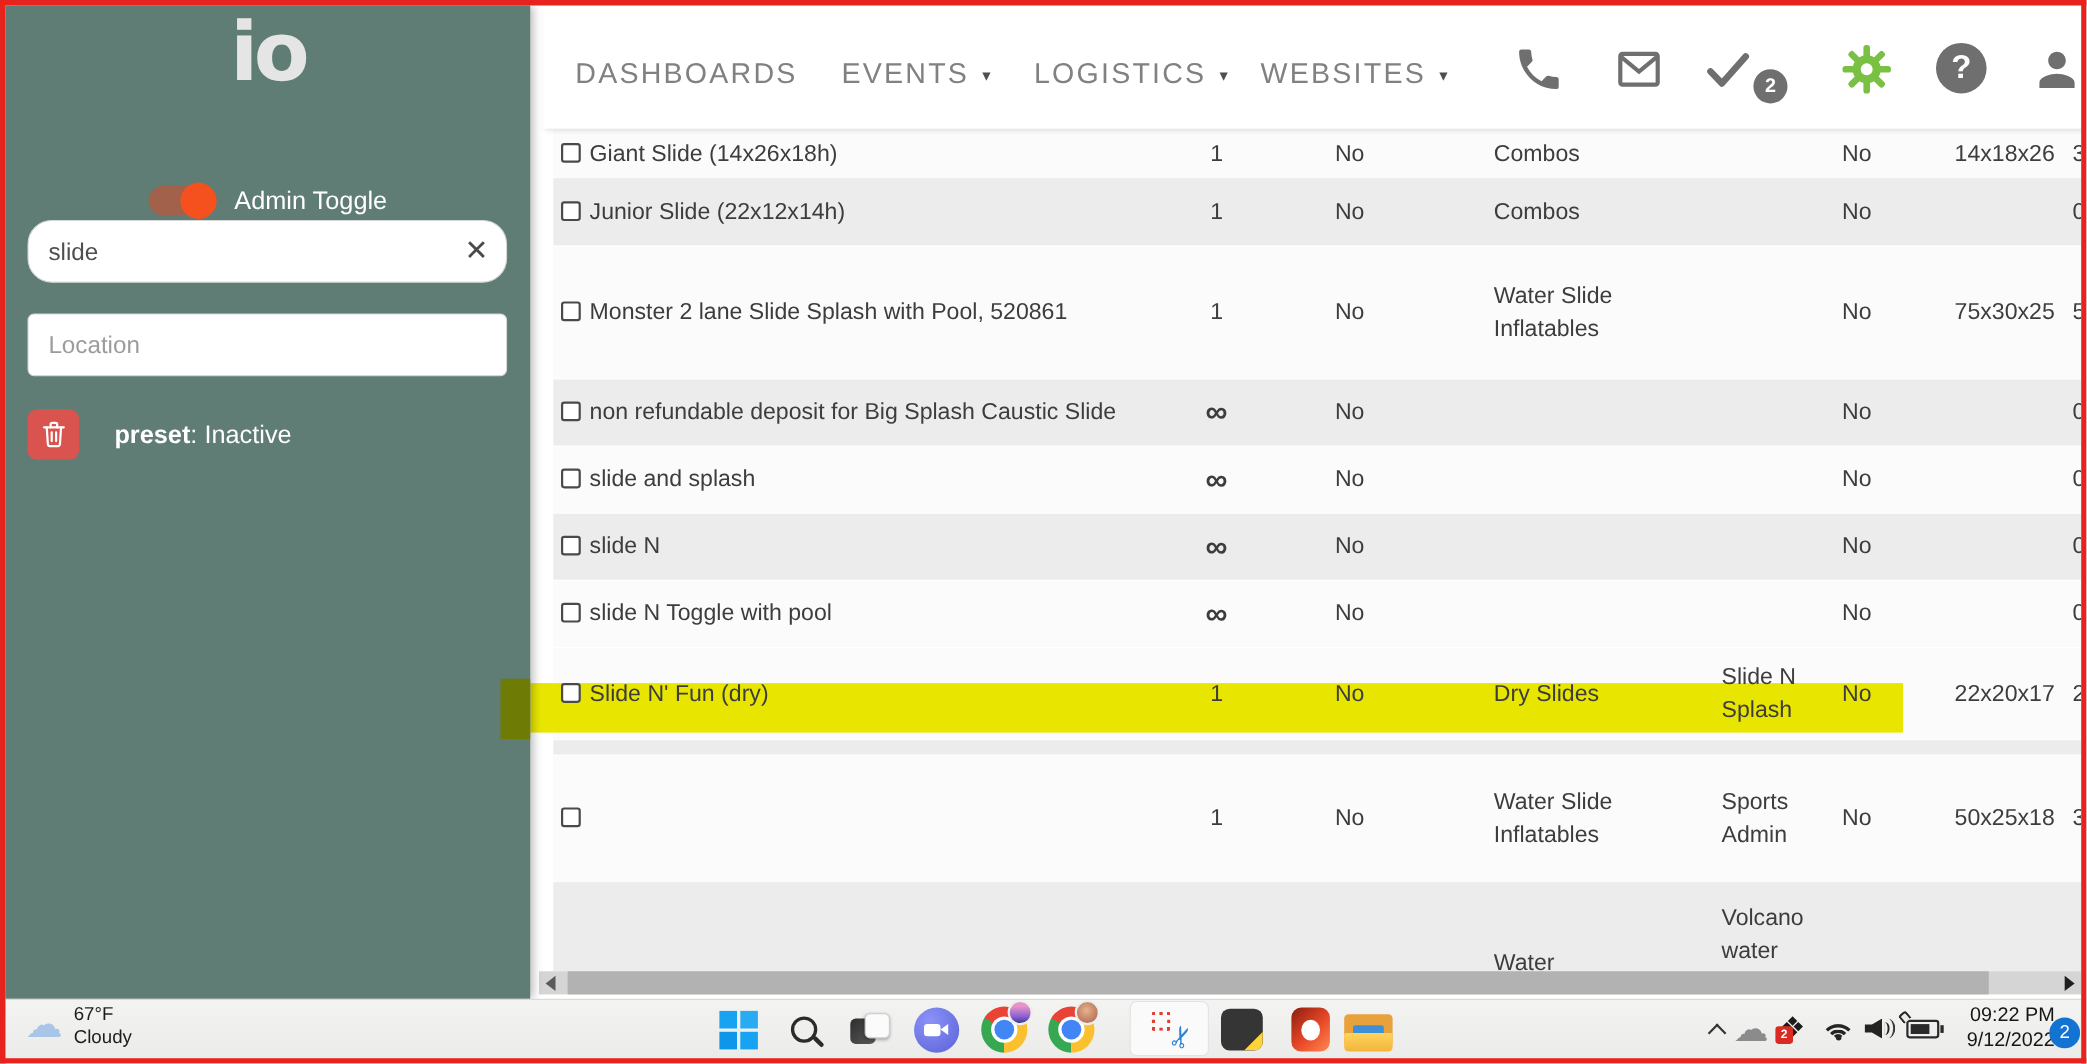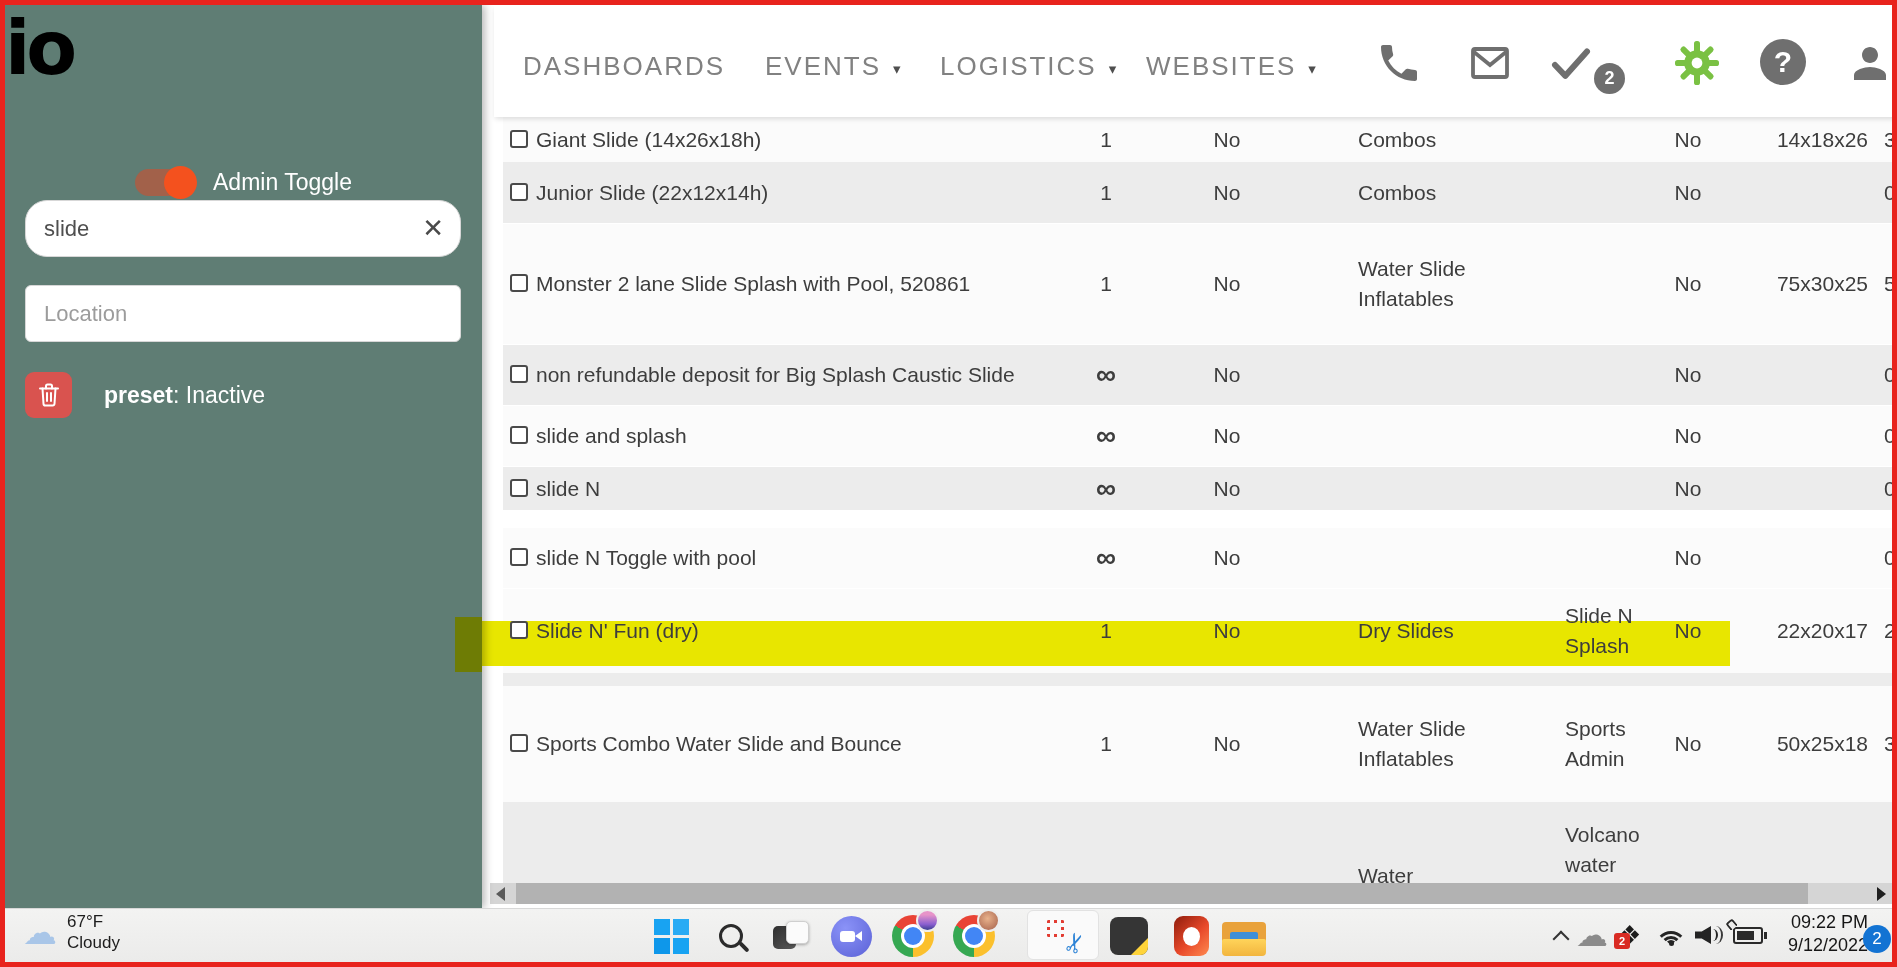--- a/index.html
+++ b/index.html
@@ -10,23 +10,23 @@
   
   .bstrip { position:absolute; background:#e8231d; z-index:60; }
   .b-top{left:0;top:0;width:1897px;height:5px}
   .b-bottom{left:0;top:962px;width:1897px;height:5px}
   .b-left{left:0;top:0;width:5px;height:967px}
   .b-right{left:1892px;top:0;width:5px;height:967px}
 
   
   .sidebar { position:absolute; left:5px; top:5px; width:477px; height:903px;
              background:#5f7d74; box-shadow:3px 0 8px rgba(0,0,0,.28); z-index:5; }
-  .logo { position:absolute; left:0; top:6px; width:100%; text-align:left;
+  .logo { position:absolute; left:0; top:6px; width:100%; text-align:center;
           font-family:"DejaVu Sans", sans-serif; font-weight:700; font-size:74px; line-height:1;
-          color:#000000; letter-spacing:-4px; }
+          color:#e5e5e5; letter-spacing:-4px; }
   .brand { position:absolute; left:0; top:84px; width:100%; text-align:center;
            color:#f2f2f2; font-size:28px; font-weight:400; letter-spacing:1px; }
   .toggle-row { position:absolute; left:130px; top:160px; height:34px; display:flex; align-items:center; }
   .toggle-track { position:relative; width:56px; height:27px; border-radius:14px; background:#a2614a; }
   .toggle-knob { position:absolute; right:-6px; top:-3px; width:33px; height:33px; border-radius:50%;
                  background:#f4511e; }
   .toggle-label { margin-left:22px; color:#ffffff; font-size:23px; }
   .side-input { position:absolute; left:20px; width:436px; height:57px; border:1px solid #d7d7d7;
                 border-radius:6px; background:#fff; font-size:22px; color:#4f4f4f; padding:0 48px 0 18px;
                 font-family:"Liberation Sans", sans-serif; outline:none; }
@@ -328,21 +328,21 @@
       <div class="checkbox"></div>
       <div class="cell c-name">slide and splash</div>
       <div class="cell c-qty inf">∞</div>
       <div class="cell c-avail">No</div>
       <div class="cell c-cat"></div>
       <div class="cell c-no2">No</div>
       <div class="cell c-dims"></div>
       <div class="cell c-last">0</div>
     </div>
 
-    <div class="row alt" style="top:462px;height:43px">
+    <div class="row alt" style="top:462px;height:60px">
       <div class="checkbox"></div>
       <div class="cell c-name">slide N</div>
       <div class="cell c-qty inf">∞</div>
       <div class="cell c-avail">No</div>
       <div class="cell c-cat"></div>
       <div class="cell c-no2">No</div>
       <div class="cell c-dims"></div>
       <div class="cell c-last">0</div>
     </div>
 
@@ -367,21 +367,20 @@
       <div class="cell c-sub">Slide N Splash</div>
       <div class="cell c-no2">No</div>
       <div class="cell c-dims">22x20x17</div>
       <div class="cell c-last">2</div>
     </div>
 
     <div class="graydiv" style="top:668px;height:13px"></div>
 
     <div class="row" style="top:681px;height:116px">
       <div class="checkbox"></div>
-      <div class="cell c-name">Sports Combo Water Slide and Bounce</div>
       <div class="cell c-qty">1</div>
       <div class="cell c-avail">No</div>
       <div class="cell c-cat">Water Slide Inflatables</div>
       <div class="cell c-sub">Sports Admin</div>
       <div class="cell c-no2">No</div>
       <div class="cell c-dims">50x25x18</div>
       <div class="cell c-last">3</div>
     </div>
 
     <div class="row alt r10" style="top:797px;height:81px">

